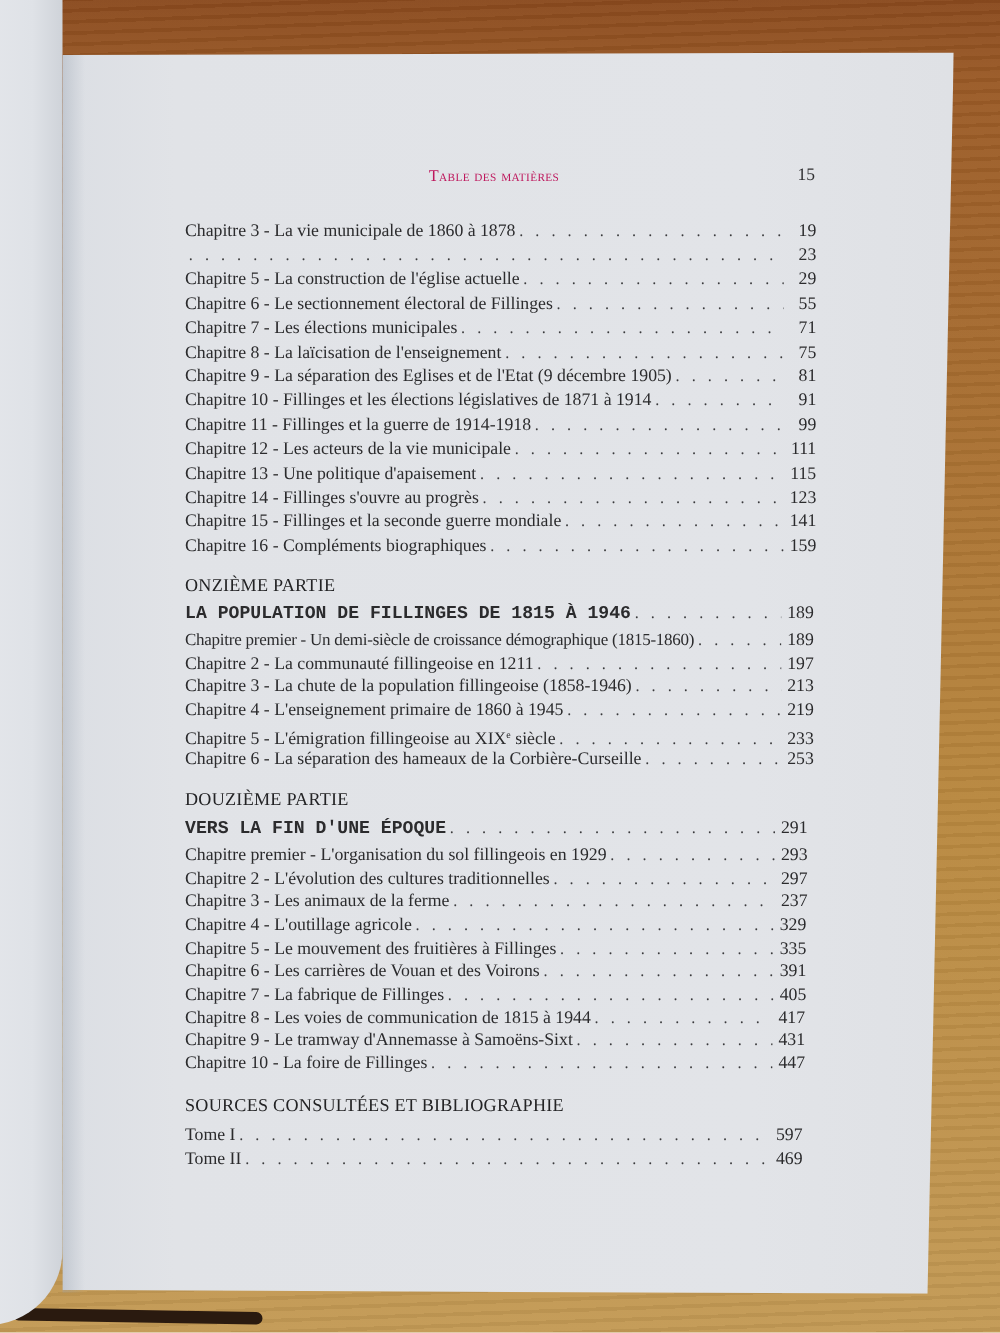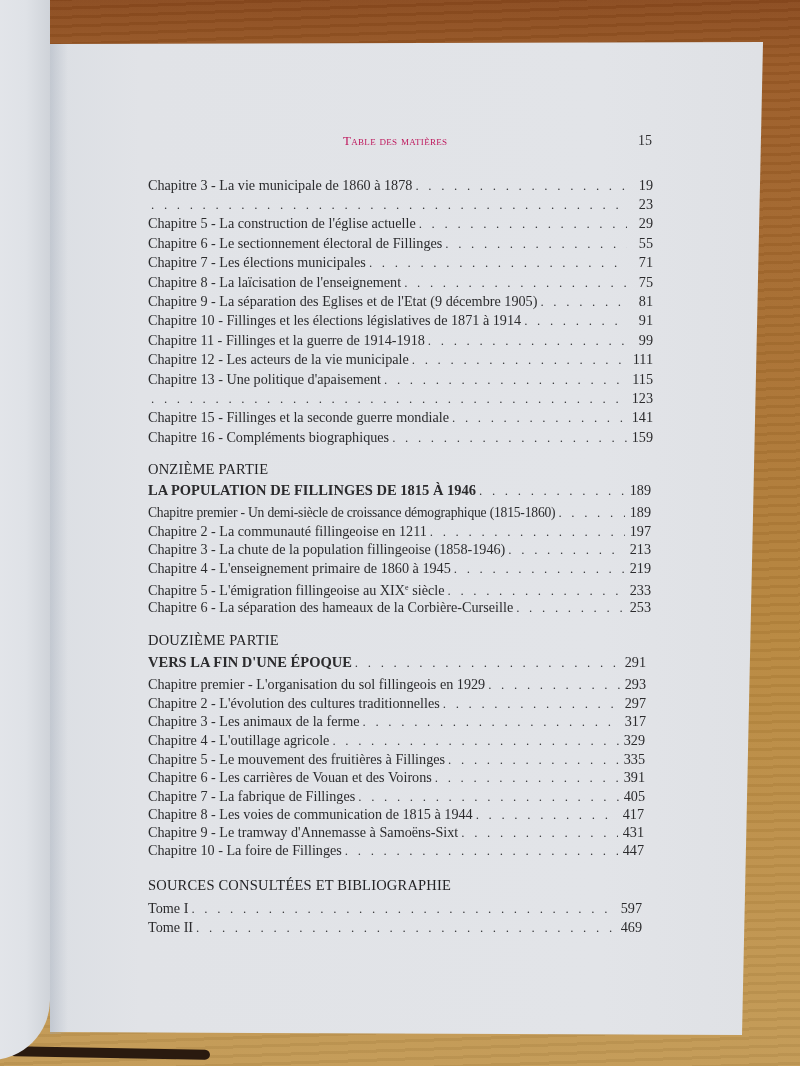--- a/index.html
+++ b/index.html
@@ -51,21 +51,21 @@
     letter-spacing:3.2px; color:#3a3a3c; font-size:13px;
   }
   .row .dots::before {
     content: ". . . . . . . . . . . . . . . . . . . . . . . . . . . . . . . . . . . . . . . . . . . . . . . . . . . . . . . . . . . . . . . . . . . . . . . .";
   }
   .row .pg { flex:0 0 auto; text-align:right; min-width:22px; }
   .part-head {
     position:absolute; left:148px; font-weight:normal; font-size:14.5px; line-height:18px;
     letter-spacing:0.2px; color:#232325;
   }
-  .row.bold .label { font-weight:bold; font-size:14.5px; }
+  .row.bold .label { font-weight:bold; font-size:14.5px;font-family:Liberation Mono, monospace; }
   sup { font-size:8px; vertical-align: 5px; }
 </style>
 </head>
 <body>
 
 <div class="wood-grain"></div>
 <div class="dark-slot"></div>
 <div class="left-page"></div>
 <div class="page"></div>
 <div class="gutter-shadow"></div>
@@ -122,20 +122,21 @@
       <span class="label">Chapitre 12 - Les acteurs de la vie municipale</span>
       <span class="dots"></span>
       <span class="pg">111</span>
     </div>
   <div class="row" style="top:370px;width:505px">
       <span class="label">Chapitre 13 - Une politique d'apaisement</span>
       <span class="dots"></span>
       <span class="pg">115</span>
     </div>
   <div class="row" style="top:389px;width:505px">
+      <span class="label">Chapitre 14 - Fillinges s'ouvre au progrès</span>
       <span class="dots"></span>
       <span class="pg">123</span>
     </div>
   <div class="row" style="top:408px;width:505px">
       <span class="label">Chapitre 15 - Fillinges et la seconde guerre mondiale</span>
       <span class="dots"></span>
       <span class="pg">141</span>
     </div>
   <div class="row" style="top:428px;width:505px">
       <span class="label">Chapitre 16 - Compléments biographiques</span>
@@ -192,21 +193,21 @@
       <span class="pg">293</span>
     </div>
   <div class="row" style="top:694px;width:498px">
       <span class="label">Chapitre 2 - L'évolution des cultures traditionnelles</span>
       <span class="dots"></span>
       <span class="pg">297</span>
     </div>
   <div class="row" style="top:712px;width:498px">
       <span class="label">Chapitre 3 - Les animaux de la ferme</span>
       <span class="dots"></span>
-      <span class="pg">317</span>
+      <span class="pg">237</span>
     </div>
   <div class="row" style="top:731px;width:497px">
       <span class="label">Chapitre 4 - L'outillage agricole</span>
       <span class="dots"></span>
       <span class="pg">329</span>
     </div>
   <div class="row" style="top:750px;width:497px">
       <span class="label">Chapitre 5 - Le mouvement des fruitières à Fillinges</span>
       <span class="dots"></span>
       <span class="pg">335</span>

